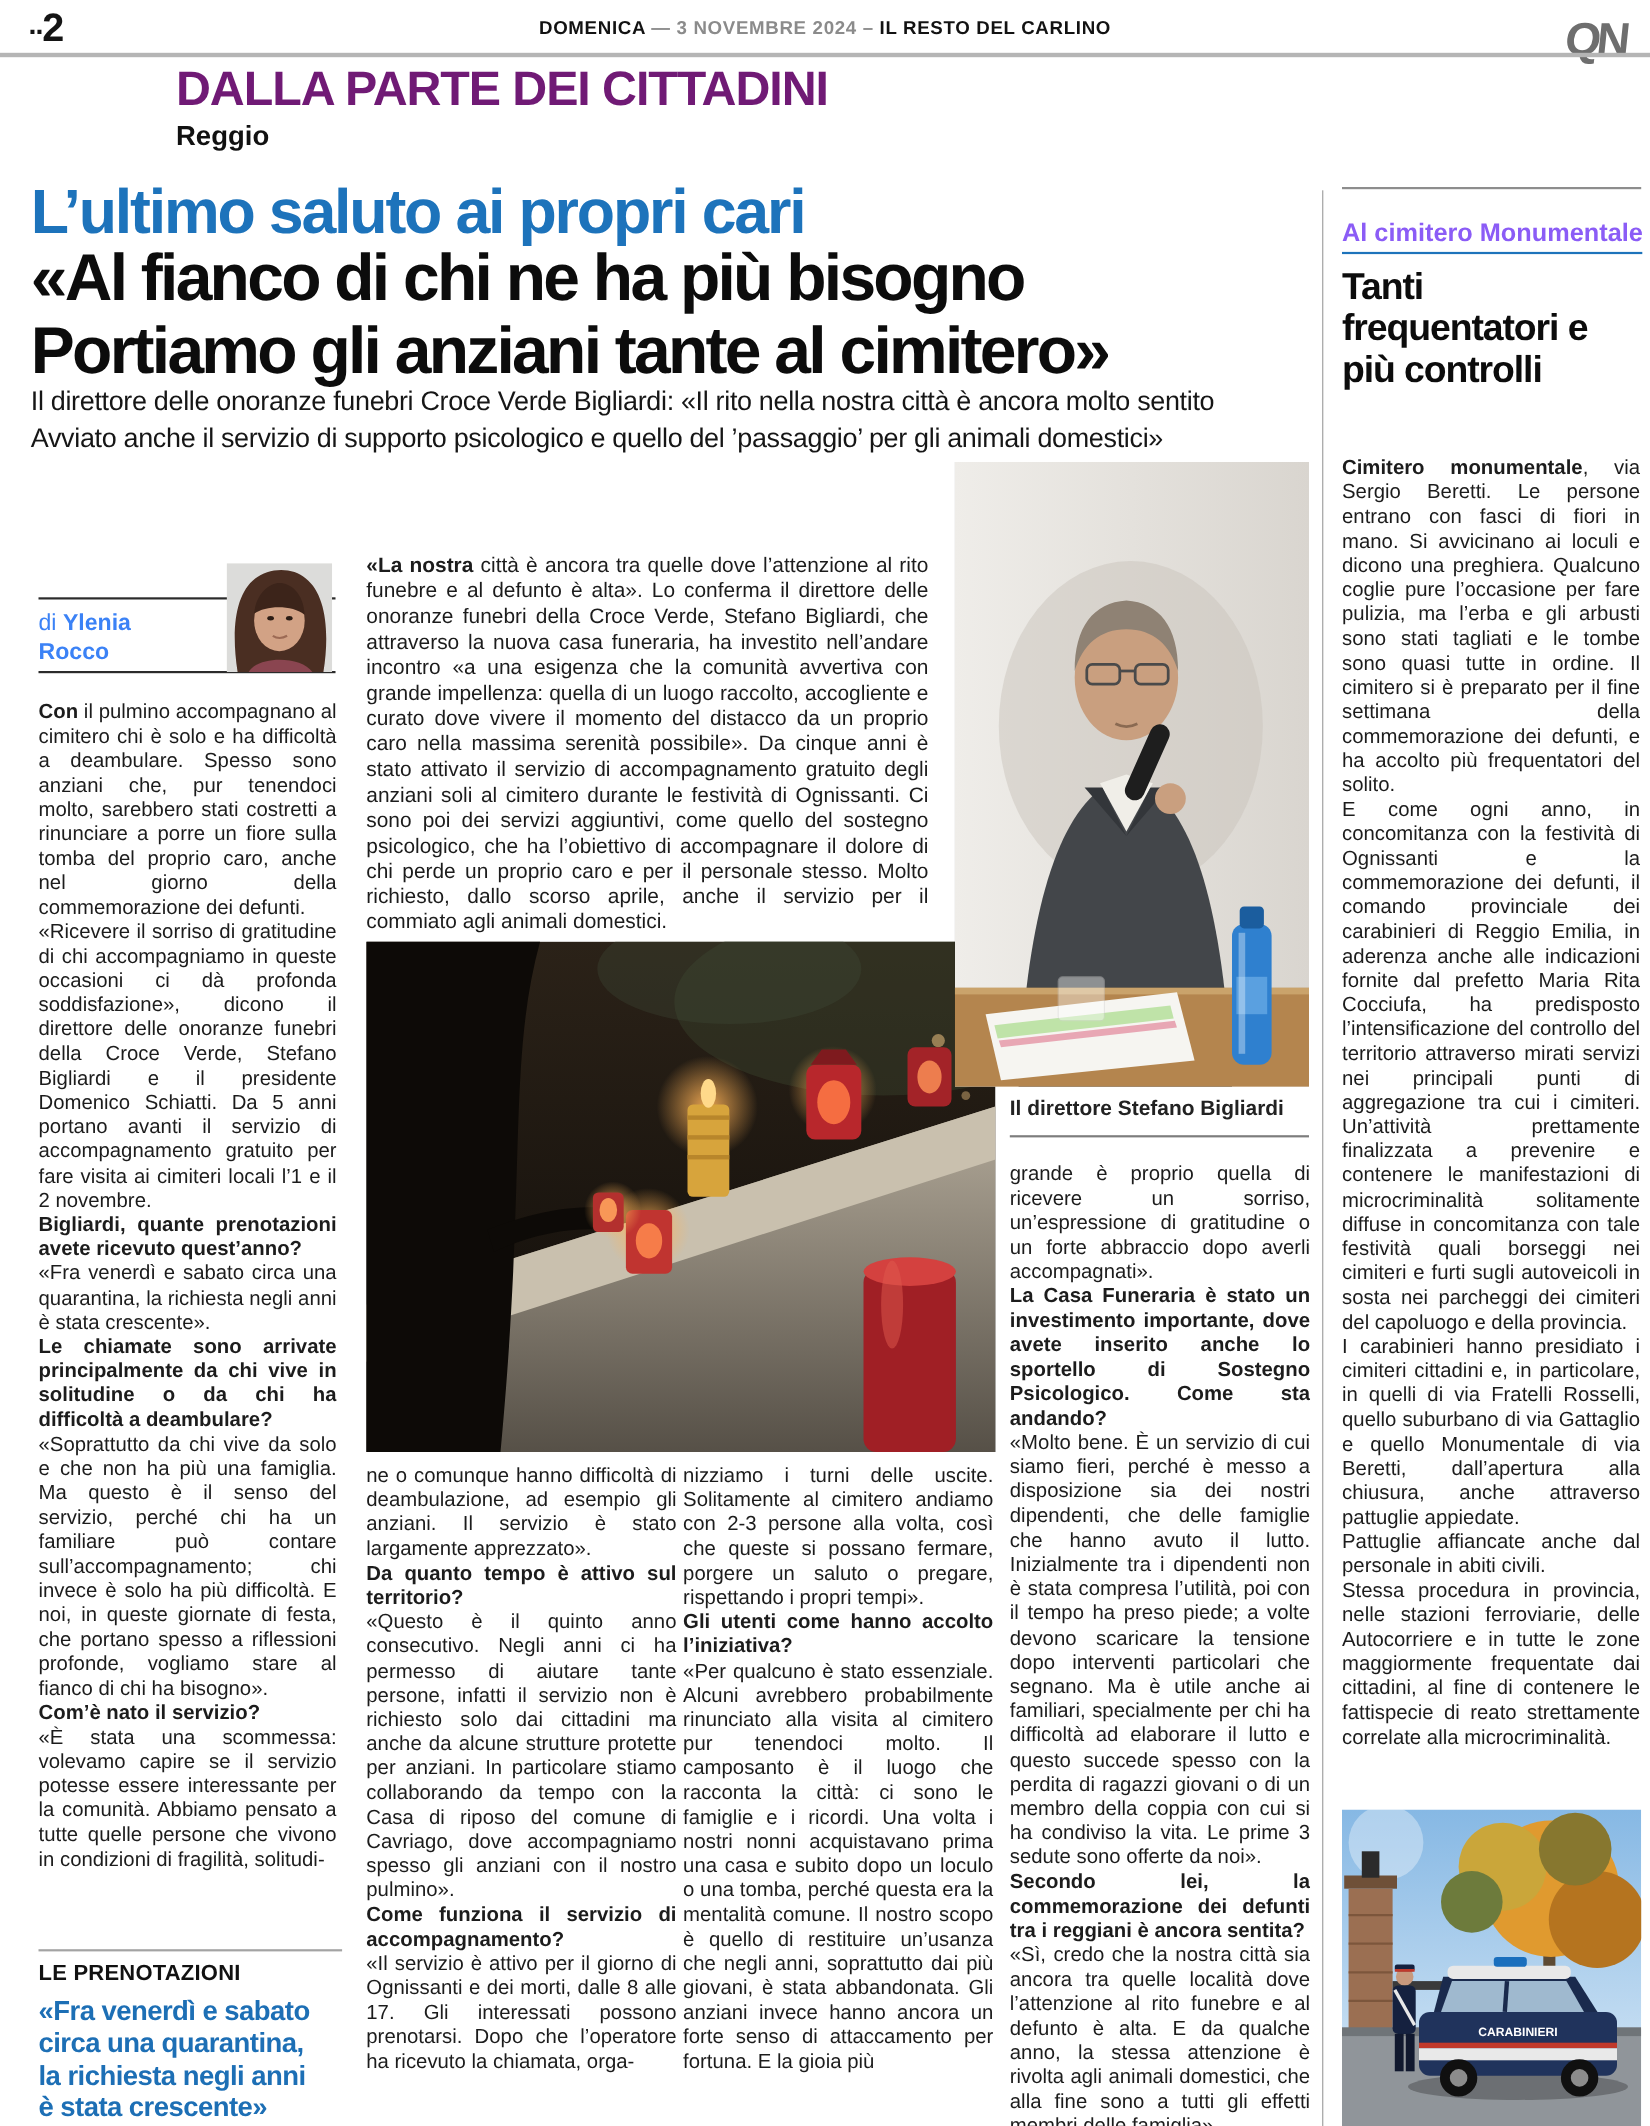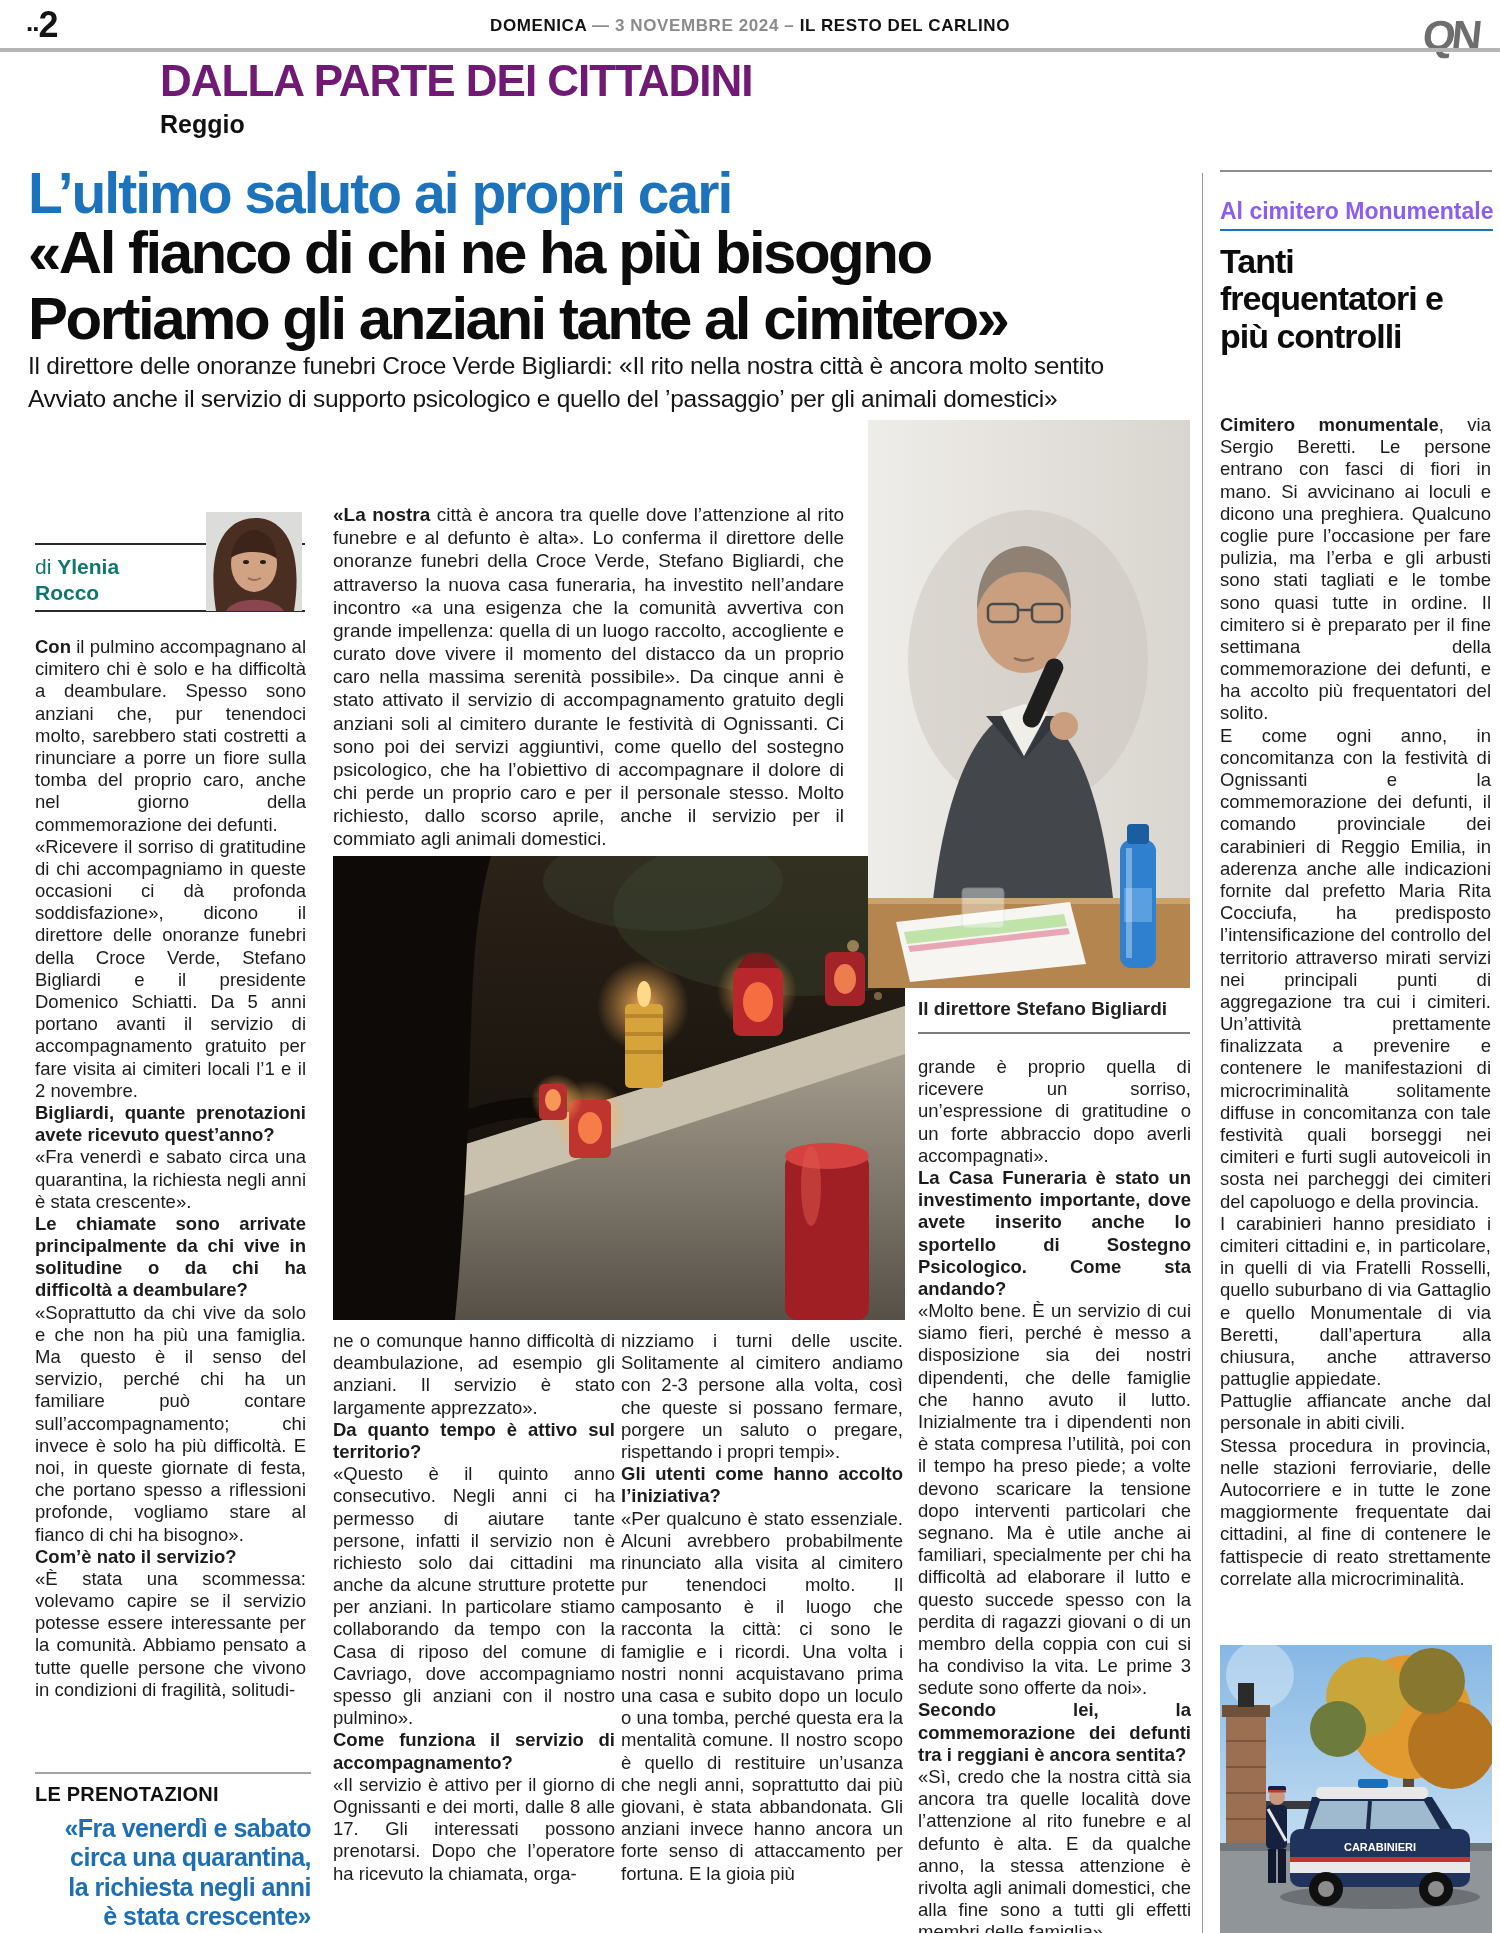--- a/index.html
+++ b/index.html
@@ -23,21 +23,21 @@
   .subkicker{left:160px;top:110px;font-size:25px;font-weight:800;color:#111}
   
   .overline{left:28px;top:160px;font-size:57px;font-weight:800;color:#1d73bb;letter-spacing:-2px}
   .hl{left:28px;font-size:60px;font-weight:900;color:#0c0c0c;letter-spacing:-2.5px;line-height:1}
   .hl1{top:223px}.hl2{top:289px}
   .standfirst{left:28px;width:1170px;font-size:24.5px;color:#161616;letter-spacing:-.3px}
   .sf1{top:352px}.sf2{top:385px}
   
   .byline-box{left:35px;top:543px;width:270px;height:65px;
     border-top:2px solid #2b2b2b;border-bottom:2px solid #2b2b2b}
-  .byline-text{padding-top:9px;width:125px;font-size:21px;line-height:1.25;color:#0f766e}
+  .byline-text{padding-top:9px;width:125px;font-size:21px;line-height:1.25;color:#3b82f6}
   .byline-text b{font-weight:800}
   .author-photo{left:206px;top:512px;width:96px;height:99px}
   
   .body-text p{margin:0;font-size:18.5px;line-height:1.2;text-align:justify;
     color:#1c1c1c;hyphens:auto;-webkit-hyphens:auto}
   .body-text p.q{font-weight:800}
   .body-text p b{font-weight:800}
   .col1{left:35px;top:636px;width:271px;height:1136px;overflow:hidden}
   .lead{left:333px;top:503px;width:511px}
   .lead p{margin:0;font-size:19px;line-height:1.22;text-align:justify;color:#1c1c1c}
@@ -49,21 +49,21 @@
   .candles-photo{left:333px;top:856px;width:572px;height:464px}
   .director-photo{left:868px;top:420px;width:322px;height:568px}
   .dir-caption{left:918px;top:998px;width:272px;font-size:19px;font-weight:700;color:#222}
   .dir-caption-rule{left:918px;top:1032px;width:272px;height:2px;background:#7d7d7d}
   .carab-photo{left:1220px;top:1645px;width:272px;height:288px}
   
   .quote-box{left:35px;top:1772px;width:276px;border-top:2px solid #a3a3a3;padding-top:9px}
   .quote-label{font-size:20px;font-weight:900;color:#111;letter-spacing:.2px}
   .quote-lines{margin-top:8px}
   .quote-lines p{margin:0;font-size:25px;line-height:1.17;font-weight:800;
-    color:#1d6fb5;letter-spacing:-.5px;text-align:right}
+    color:#1d6fb5;letter-spacing:-.5px;text-align:left}
   
   .v-divider{left:1202px;top:173px;width:1px;height:1760px;background:#9a9a9a}
   .sb-top-rule{left:1220px;top:170px;width:272px;height:2px;background:#8d8d8d}
   .sb-kicker{left:1220px;top:198px;font-size:23px;font-weight:800;color:#8b5cf6}
   .sb-kicker span{display:inline-block;border-bottom:2px solid #1d73bb;padding-bottom:4px}
   .sb-headline{left:1220px;top:243px;width:272px;font-size:34px;font-weight:800;
     color:#0c0c0c;line-height:1.1;letter-spacing:-1px}
   .sb-body{left:1220px;top:414px;width:271px;height:1225px;overflow:hidden}
 </style>
 </head>

